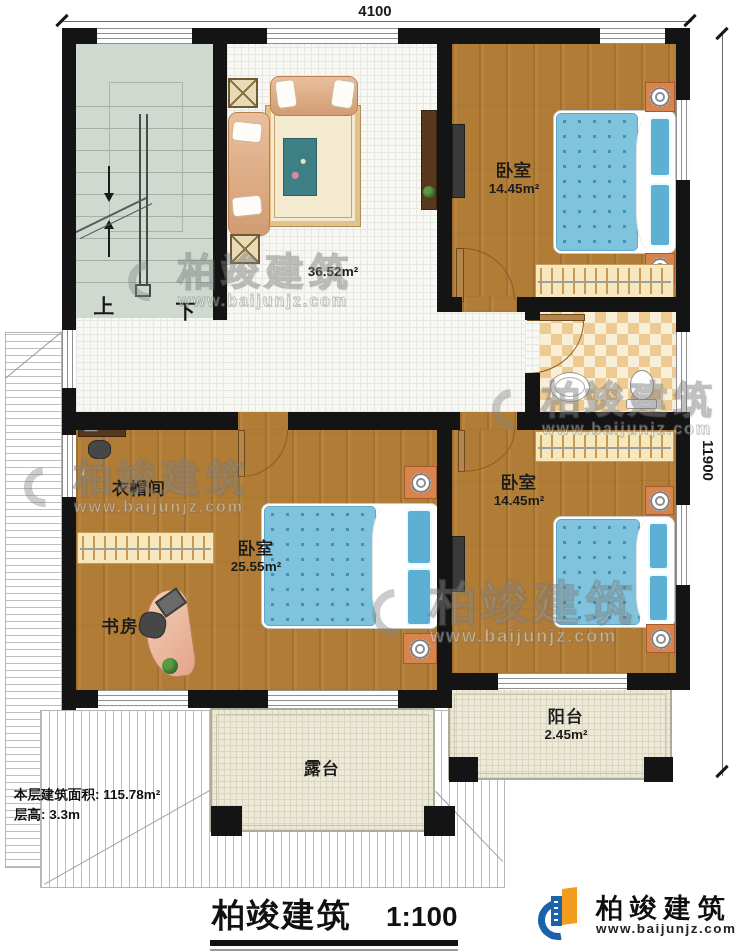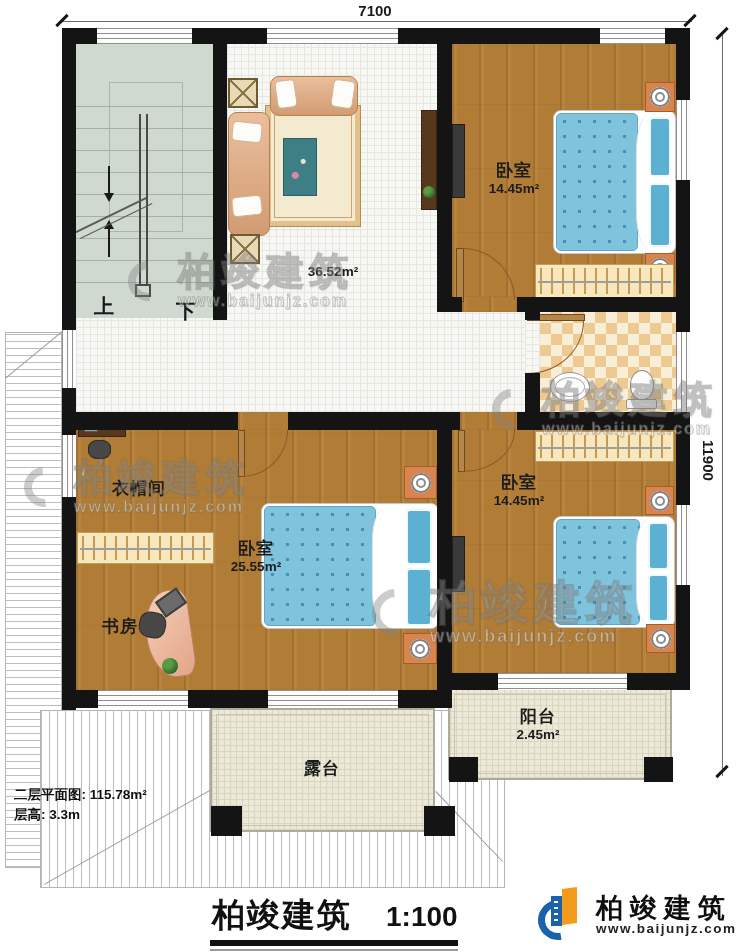--- a/index.html
+++ b/index.html
@@ -298,21 +298,21 @@
     <span class="rname">卧室</span>
     <span class="rarea">25.55m²</span>
   </div>
   <div class="abs rlabel" style="left:85px;top:616px;width:70px;">
     <span class="rname">书房</span>
   </div>
   <div class="abs rlabel" style="left:459px;top:472px;width:120px;">
     <span class="rname">卧室</span>
     <span class="rarea">14.45m²</span>
   </div>
-  <div class="abs rlabel" style="left:478px;top:706px;width:120px;">
+  <div class="abs rlabel" style="left:506px;top:706px;width:120px;">
     <span class="rname">阳台</span>
     <span class="rarea">2.45m²</span>
   </div>
   <div class="abs rlabel" style="left:282px;top:758px;width:80px;">
     <span class="rname">露台</span>
   </div>
   <div class="abs updown" style="left:94px;top:293px;">上</div>
   <div class="abs updown" style="left:176px;top:298px;">下</div>
 
   <div class="abs wm" style="left:128px;top:252px;">
@@ -340,27 +340,27 @@
     <div class="wm-ic" style="width:48px;height:48px;"></div>
     <div class="wm-tx">
         <div class="wm-name" style="font-size:46px;">柏竣建筑</div>
       <div class="wm-url" style="font-size:18px;">www.baijunjz.com</div>
       </div>
   </div>
 
   <div class="abs dimline" style="left:62px;top:21px;width:630px;height:1px;"></div>
   <div class="abs tick" style="left:54px;top:19px;"></div>
   <div class="abs tick" style="left:682px;top:19px;"></div>
-  <div class="abs dimtext" style="left:345px;top:2px;width:60px;text-align:center;">7100</div>
+  <div class="abs dimtext" style="left:345px;top:2px;width:60px;text-align:center;">4100</div>
   <div class="abs dimline" style="left:722px;top:34px;width:1px;height:742px;"></div>
   <div class="abs tick" style="left:714px;top:32px;"></div>
   <div class="abs tick" style="left:714px;top:770px;"></div>
   <div class="abs dimtext dimtext-v" style="left:700px;top:440px;">11900</div>
 
-  <div class="abs infotext" style="left:14px;top:786px;">二层平面图: 115.78m²</div>
+  <div class="abs infotext" style="left:14px;top:786px;">本层建筑面积: 115.78m²</div>
   <div class="abs infotext" style="left:14px;top:806px;">层高: 3.3m</div>
 
   <div class="abs plan-title" style="left:212px;top:893px;">柏竣建筑</div>
   <div class="abs plan-scale" style="left:386px;top:901px;">1:100</div>
   <div class="abs" style="left:210px;top:940px;width:248px;height:6px;background:#111;"></div>
   <div class="abs" style="left:210px;top:949px;width:248px;height:2px;background:#9a9a9a;"></div>
 
   <div class="abs logo-arc" style="left:538px;top:900px;"></div>
   <div class="abs logo-borange" style="left:562px;top:888px;width:15px;height:36px;"></div>
   <div class="abs logo-bblue" style="left:551px;top:896px;width:11px;height:30px;"></div>

